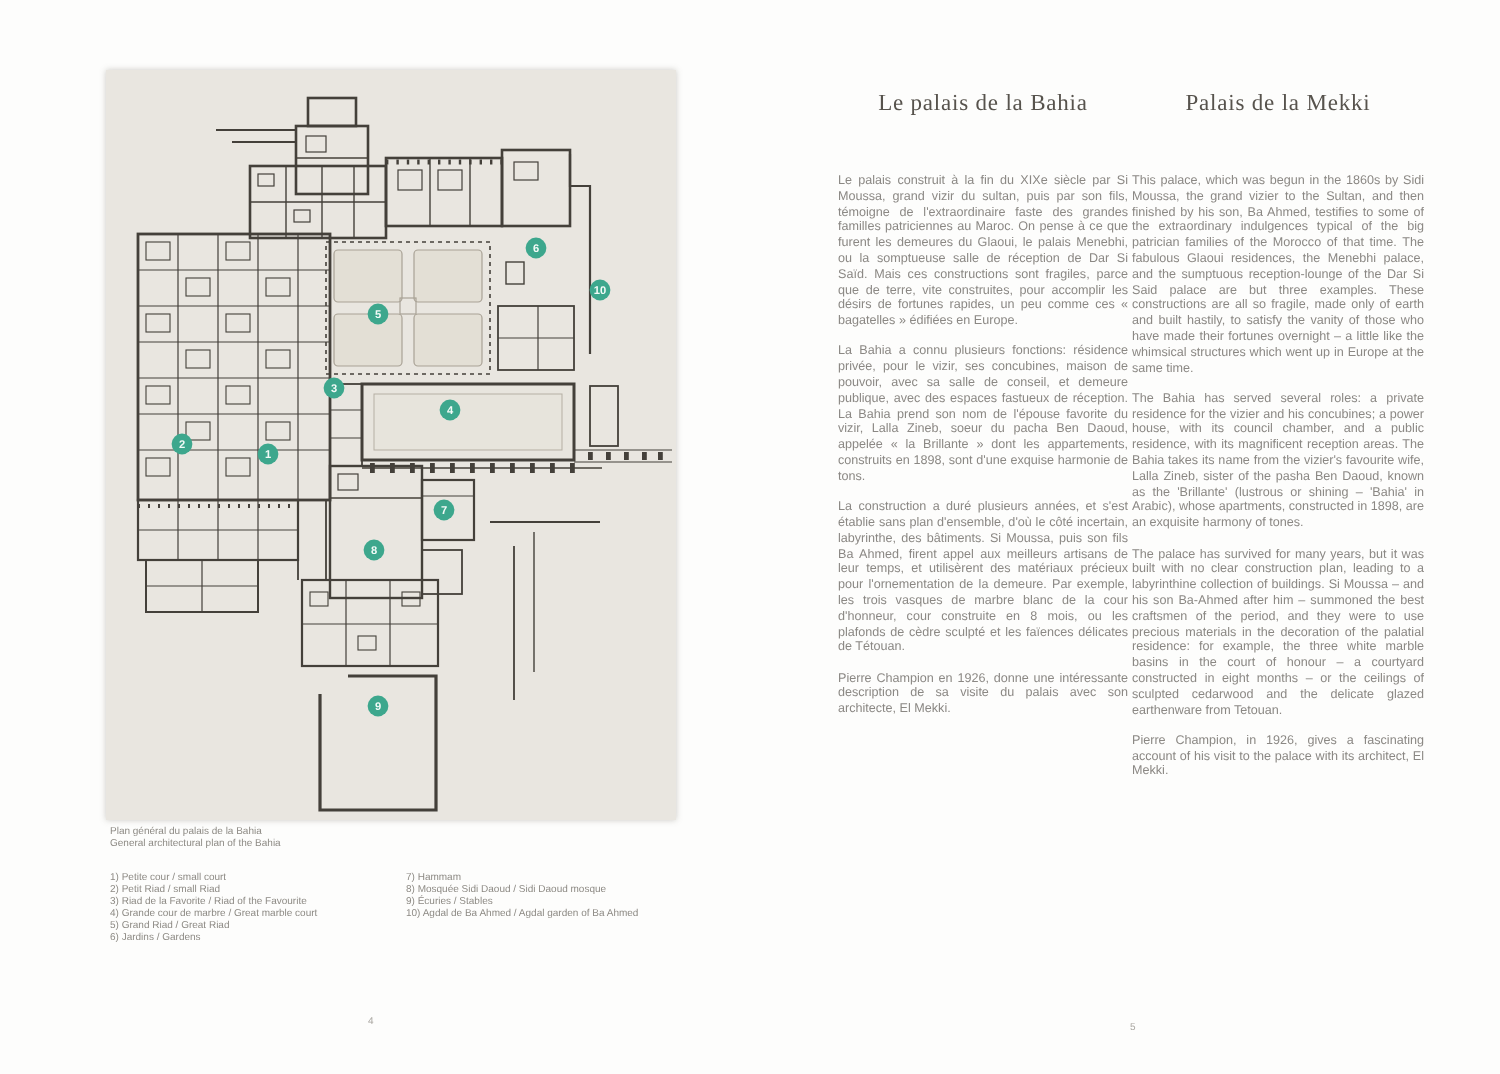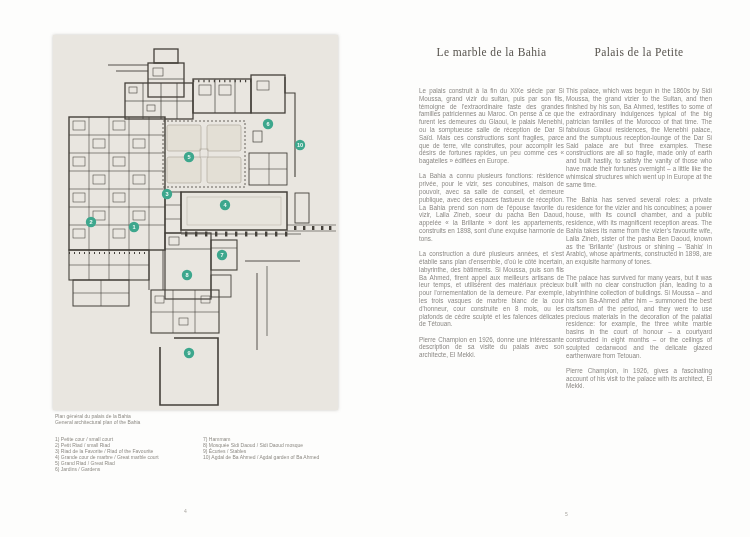--- a/index.html
+++ b/index.html
@@ -203,31 +203,31 @@
   <div class="legend c2" id="legend-col2">
       <div class="legend-item">7) Hammam</div>
       <div class="legend-item">8) Mosquée Sidi Daoud / Sidi Daoud mosque</div>
       <div class="legend-item">9) Écuries / Stables</div>
       <div class="legend-item">10) Agdal de Ba Ahmed / Agdal garden of Ba Ahmed</div>
     </div>
 
   <div class="pageno left">4</div>
 
   <div class="textcol fr">
-    <h2 class="col-title">Le marble de la Bahia</h2>
+    <h2 class="col-title">Le palais de la Bahia</h2>
     <div class="paras" id="fr-paras">
         <div class="para">Le palais construit à la fin du XIXe siècle par Si Moussa, grand vizir du sultan, puis par son fils, témoigne de l'extraordinaire faste des grandes familles patriciennes au Maroc. On pense à ce que furent les demeures du Glaoui, le palais Menebhi, ou la somptueuse salle de réception de Dar Si Saïd. Mais ces constructions sont fragiles, parce que de terre, vite construites, pour accomplir les désirs de fortunes rapides, un peu comme ces « bagatelles » édifiées en Europe.</div>
         <div class="para">La Bahia a connu plusieurs fonctions: résidence privée, pour le vizir, ses concubines, maison de pouvoir, avec sa salle de conseil, et demeure publique, avec des espaces fastueux de réception. La Bahia prend son nom de l'épouse favorite du vizir, Lalla Zineb, soeur du pacha Ben Daoud, appelée « la Brillante » dont les appartements, construits en 1898, sont d'une exquise harmonie de tons.</div>
         <div class="para">La construction a duré plusieurs années, et s'est établie sans plan d'ensemble, d'où le côté incertain, labyrinthe, des bâtiments. Si Moussa, puis son fils Ba Ahmed, firent appel aux meilleurs artisans de leur temps, et utilisèrent des matériaux précieux pour l'ornementation de la demeure. Par exemple, les trois vasques de marbre blanc de la cour d'honneur, cour construite en 8 mois, ou les plafonds de cèdre sculpté et les faïences délicates de Tétouan.</div>
         <div class="para">Pierre Champion en 1926, donne une intéressante description de sa visite du palais avec son architecte, El Mekki.</div>
       </div>
   </div>
 
   <div class="textcol en">
-    <h2 class="col-title">Palais de la Petite</h2>
+    <h2 class="col-title">Palais de la Mekki</h2>
     <div class="paras" id="en-paras">
         <div class="para">This palace, which was begun in the 1860s by Sidi Moussa, the grand vizier to the Sultan, and then finished by his son, Ba Ahmed, testifies to some of the extraordinary indulgences typical of the big patrician families of the Morocco of that time. The fabulous Glaoui residences, the Menebhi palace, and the sumptuous reception-lounge of the Dar Si Said palace are but three examples. These constructions are all so fragile, made only of earth and built hastily, to satisfy the vanity of those who have made their fortunes overnight – a little like the whimsical structures which went up in Europe at the same time.</div>
         <div class="para">The Bahia has served several roles: a private residence for the vizier and his concubines; a power house, with its council chamber, and a public residence, with its magnificent reception areas. The Bahia takes its name from the vizier's favourite wife, Lalla Zineb, sister of the pasha Ben Daoud, known as the 'Brillante' (lustrous or shining – 'Bahia' in Arabic), whose apartments, constructed in 1898, are an exquisite harmony of tones.</div>
         <div class="para">The palace has survived for many years, but it was built with no clear construction plan, leading to a labyrinthine collection of buildings. Si Moussa – and his son Ba-Ahmed after him – summoned the best craftsmen of the period, and they were to use precious materials in the decoration of the palatial residence: for example, the three white marble basins in the court of honour – a courtyard constructed in eight months – or the ceilings of sculpted cedarwood and the delicate glazed earthenware from Tetouan.</div>
         <div class="para">Pierre Champion, in 1926, gives a fascinating account of his visit to the palace with its architect, El Mekki.</div>
       </div>
   </div>
 
   <div class="pageno right">5</div>
 

